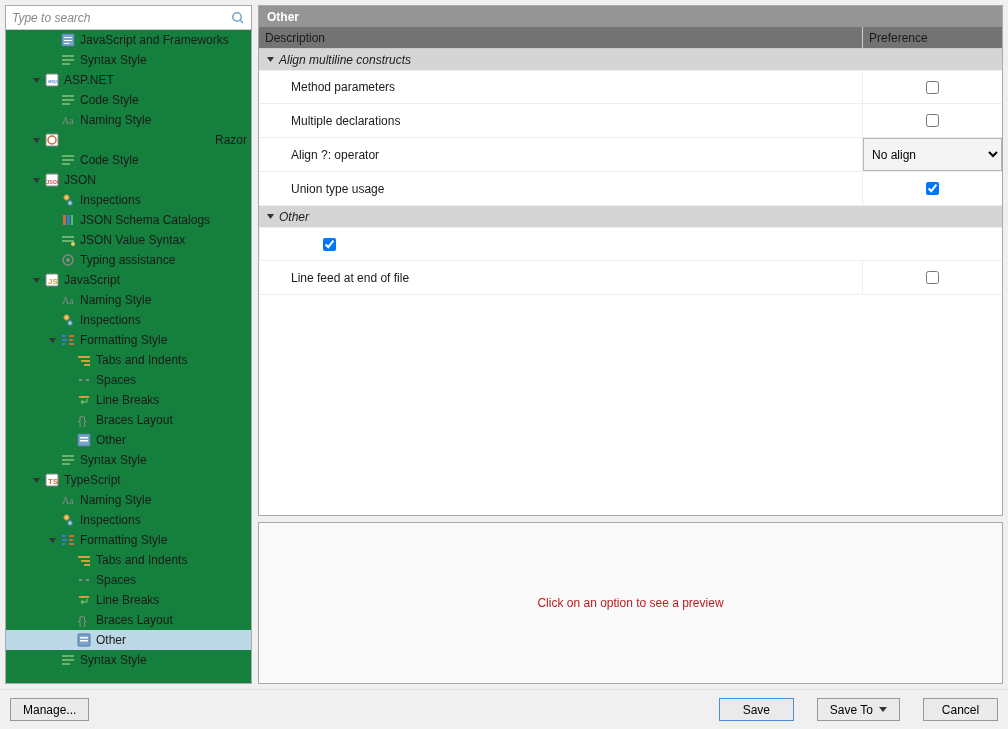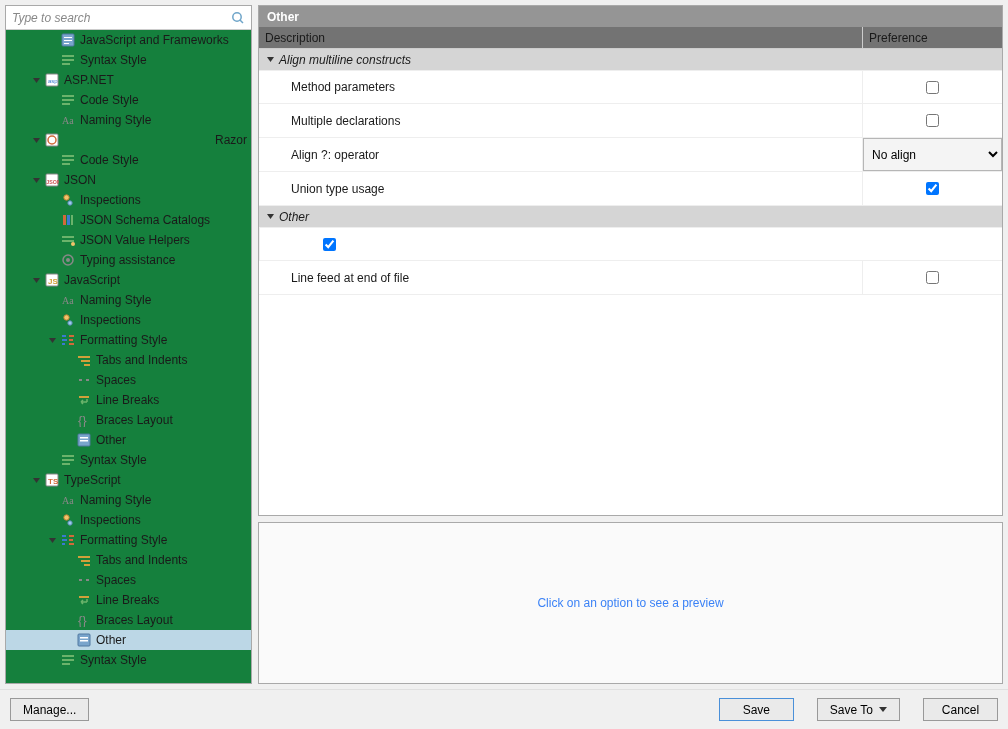--- a/index.html
+++ b/index.html
@@ -178,21 +178,21 @@
     border: 1px solid #b6b6b6;
     padding-left: 4px;
   }
   .preview-box {
     border: 1px solid #a9a9a9;
     background: #fafafa;
     height: 162px;
     display: flex;
     align-items: center;
     justify-content: center;
-    color: #3b82f6;
+    color: #b91c1c;
   }
   
   .bottom-bar {
     height: 40px;
     display: flex;
     align-items: center;
     padding: 0 10px;
     border-top: 1px solid #e0e0e0;
   }
   .bottom-bar .spacer { flex: 1; }
@@ -348,21 +348,21 @@
         </div>
         <div class="tree-item" style="padding-left: 40px;">
           <span class="tree-expander"></span>
           <span class="tree-icon">
             <svg width="14" height="14" viewBox="0 0 14 14">
               <rect x="1" y="3" width="12" height="2" fill="#6bb36b"></rect>
               <rect x="1" y="7" width="12" height="2" fill="#6bb36b"></rect>
               <circle cx="12" cy="11" r="2" fill="#f4c36b"></circle>
             </svg>
           </span>
-          <span class="tree-label">JSON Value Helpers</span>
+          <span class="tree-label">JSON Value Syntax</span>
         </div>
         <div class="tree-item" style="padding-left: 40px;">
           <span class="tree-expander"></span>
           <span class="tree-icon">
             <svg width="14" height="14" viewBox="0 0 14 14">
               <circle cx="7" cy="7" r="5" fill="none" stroke="#888" stroke-width="1.5"></circle>
               <circle cx="7" cy="7" r="2" fill="#888"></circle>
             </svg>
           </span>
           <span class="tree-label">Typing assistance</span>

